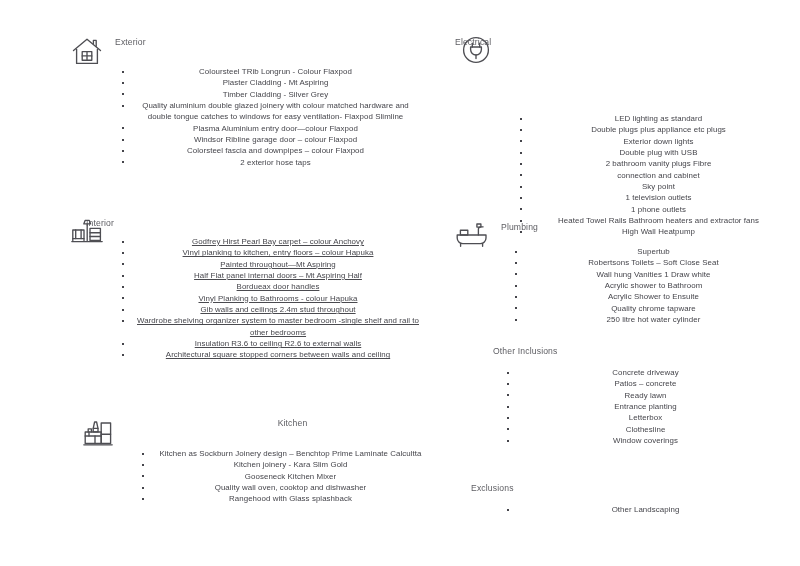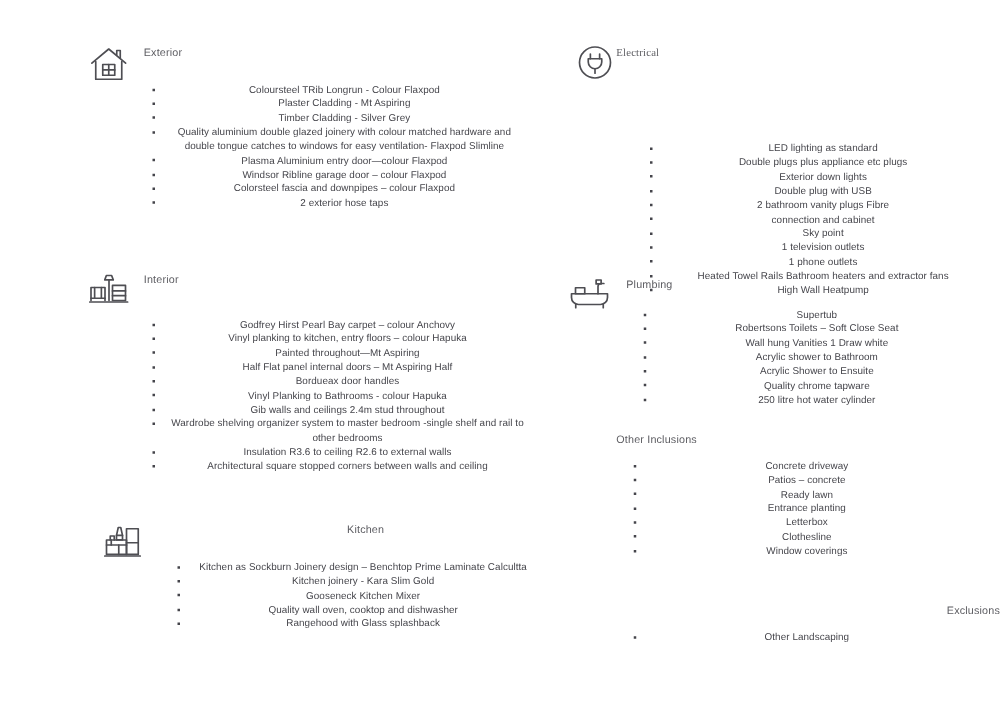--- a/index.html
+++ b/index.html
@@ -135,23 +135,23 @@
             <rect class="ico-stroke" x="1.8" y="13.0" width="11.2" height="8.6"></rect>
             <path class="ico-stroke" d="M4.7 13.0 V21.6 M10.1 13.0 V21.6"></path>
             <path class="ico-stroke" d="M1.8 21.6 V23.4 M13.0 21.6 V23.4"></path>
             <rect class="ico-stroke" x="19.0" y="11.3" width="10.4" height="12.1"></rect>
             <path class="ico-stroke" d="M19.0 15.7 H29.4 M19.0 19.5 H29.4"></path>
             <path class="ico-stroke" d="M16.2 23.4 V6.9"></path>
             <path class="ico-stroke" d="M12.8 6.9 H19.6 L18.3 3.4 H14.1 Z"></path>
             <path class="ico-stroke" d="M0.8 24.6 H31.2"></path>
           </svg>
         </span>
-        <div class="sec-title" style="margin-left:55px;">Interior</div>
-      </div>
-      <div class="list-wrap" style="left:60px; top:37px; width:305px;">
+        <div class="sec-title" style="margin-left:26px;">Interior</div>
+      </div>
+      <div class="list-wrap" style="left:60px; top:19px; width:305px;text-decoration:underline;">
         <ul class="items">
             <li>Godfrey Hirst Pearl Bay carpet – colour Anchovy</li>
             <li>Vinyl planking to kitchen, entry floors – colour Hapuka</li>
             <li>Painted throughout—Mt Aspiring</li>
             <li>Half Flat panel internal doors – Mt Aspiring Half</li>
             <li>Bordueax door handles</li>
             <li>Vinyl Planking to Bathrooms - colour Hapuka</li>
             <li>Gib walls and ceilings 2.4m stud throughout</li>
             <li>Wardrobe shelving organizer system to master bedroom -single shelf and rail to other bedrooms</li>
             <li>Insulation R3.6 to ceiling R2.6 to external walls</li>
@@ -195,21 +195,21 @@
     <div class="section" style="top:36px;">
       <div class="sec-head">
         <span class="sec-icon" style="left:5px; top:-2px;">
           <svg width="32" height="32" viewBox="0 0 32 32">
             <circle class="ico-stroke" cx="16" cy="16" r="12.4"></circle>
             <path class="ico-stroke" d="M12.3 9.2 V13.0 M19.7 9.2 V13.0"></path>
             <path class="ico-stroke" d="M10.6 13.0 H21.4 V15.6 a5.4 5.4 0 0 1 -5.4 5.4 a5.4 5.4 0 0 1 -5.4 -5.4 Z"></path>
             <path class="ico-stroke" d="M16 21.0 V24.6"></path>
           </svg>
         </span>
-        <div class="sec-title" style="margin-left:38px;font-family:Liberation Serif, serif;">Electrical</div>
+        <div class="sec-title" style="">Electrical</div>
       </div>
       <div class="list-wrap" style="left:63px; top:29px; width:270px;margin-top:48px;">
         <ul class="items">
             <li>LED lighting as standard</li>
             <li>Double plugs plus appliance etc plugs</li>
             <li>Exterior down lights</li>
             <li>Double plug with USB</li>
             <li>2 bathroom vanity plugs Fibre</li>
             <li>connection and cabinet</li>
             <li>Sky point</li>
@@ -259,21 +259,21 @@
             <li>Entrance planting</li>
             <li>Letterbox</li>
             <li>Clothesline</li>
             <li>Window coverings</li>
           </ul>
       </div>
     </div>
 
     <div class="section" style="top:482px;">
       <div class="sec-head">
-        <div class="sec-title" style="margin-left:60px;text-align:right;">Exclusions</div>
+        <div class="sec-title" style="margin-left:16px;">Exclusions</div>
       </div>
       <div class="list-wrap" style="left:50px; top:22px; width:270px;">
         <ul class="items">
             <li>Other Landscaping</li>
           </ul>
       </div>
     </div>
 
   </div>
 </div>

